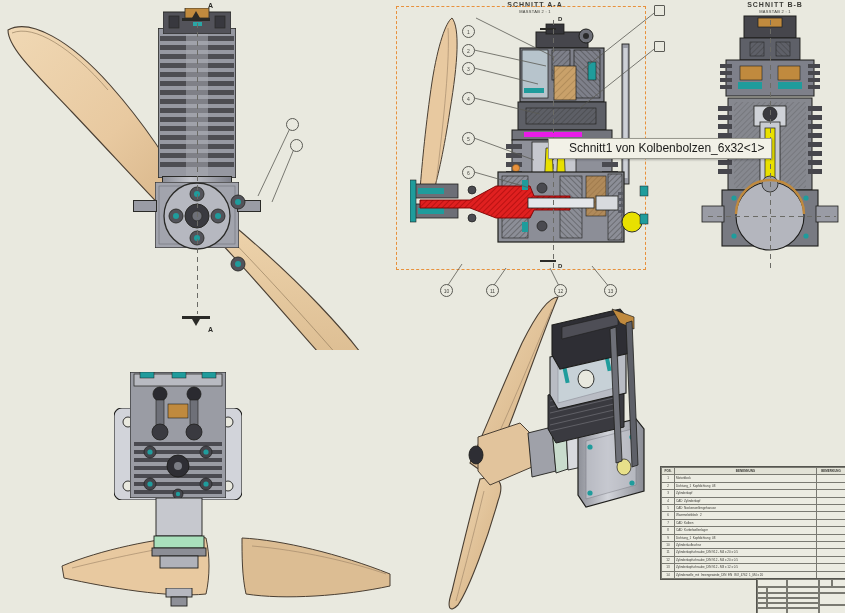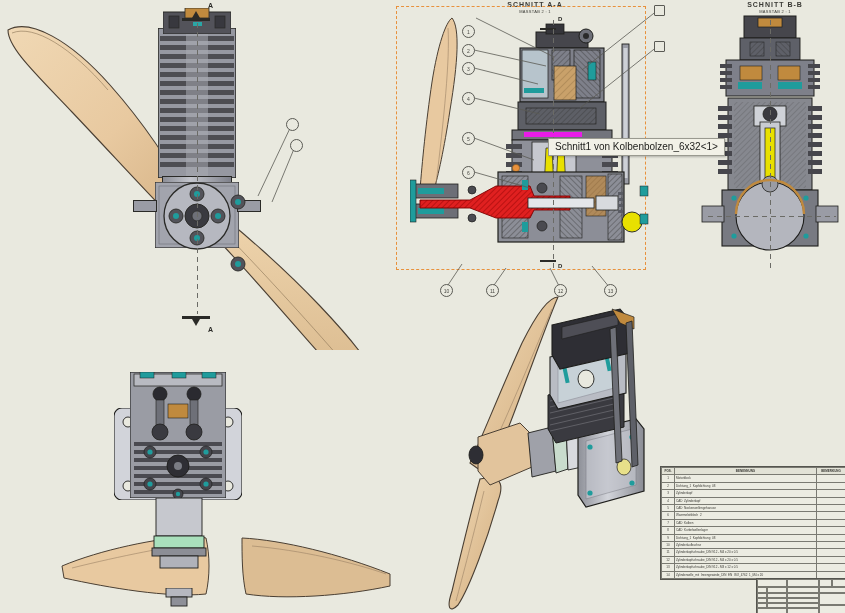--- a/index.html
+++ b/index.html
@@ -32,21 +32,21 @@
   .balloon{position:absolute;width:11px;height:11px;border:1px solid #5a5a54;border-radius:50%;
      background:#e9e9df;font-size:5px;color:#4a4a45;display:flex;align-items:center;justify-content:center;}
   .balloon.sq{border-radius:1px;width:9px;height:9px;}
 
   
   .selrect{position:absolute;border:1px dashed #e8913c;background:transparent;}
 
   
   .tooltip{position:absolute;background:#f2f1e7;border:1px solid #9a9a90;
      box-shadow:1px 1px 2px rgba(0,0,0,.25);
-     font-size:10px;color:#1c1c1a;padding:2px 6px 3px 6px;white-space:nowrap;z-index:60;}
+     font-size:12px;color:#1c1c1a;padding:2px 6px 3px 20px;white-space:nowrap;z-index:60;}
 
   
   .part{position:absolute;box-sizing:border-box;}
 
   
   .bom{position:absolute;border:1px solid #55554f;background:#ecece2;font-size:3px;color:#3a3a35;}
   .bom table{border-collapse:collapse;width:100%;}
   .bom td,.bom th{border:.5px solid #7a7a72;padding:0 1px;height:6.4px;line-height:6.4px;overflow:hidden;white-space:nowrap;}
   .bom th{font-size:3px;font-weight:bold;text-align:center;background:#e2e2d6;}
   .bom td.n{text-align:center;width:10px;}

